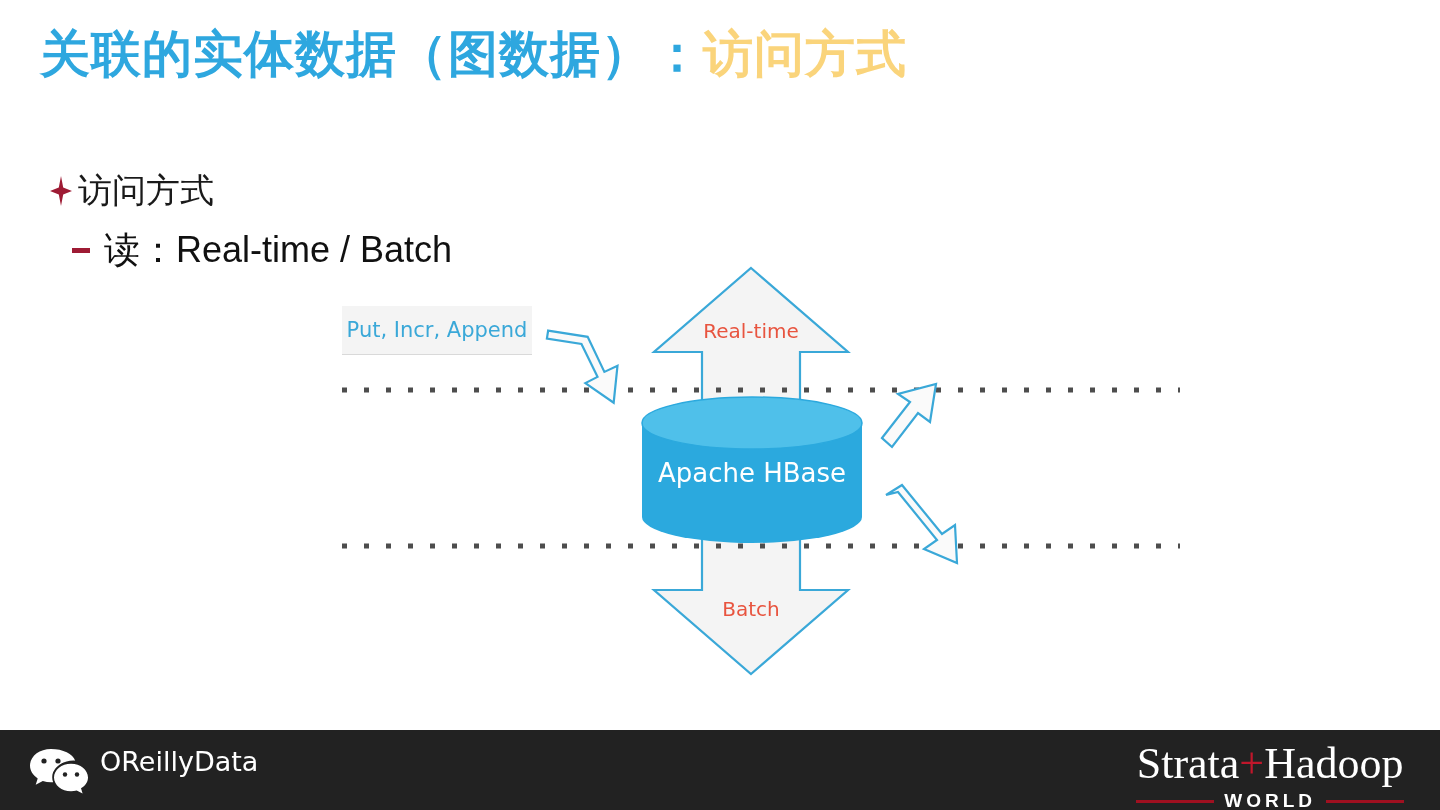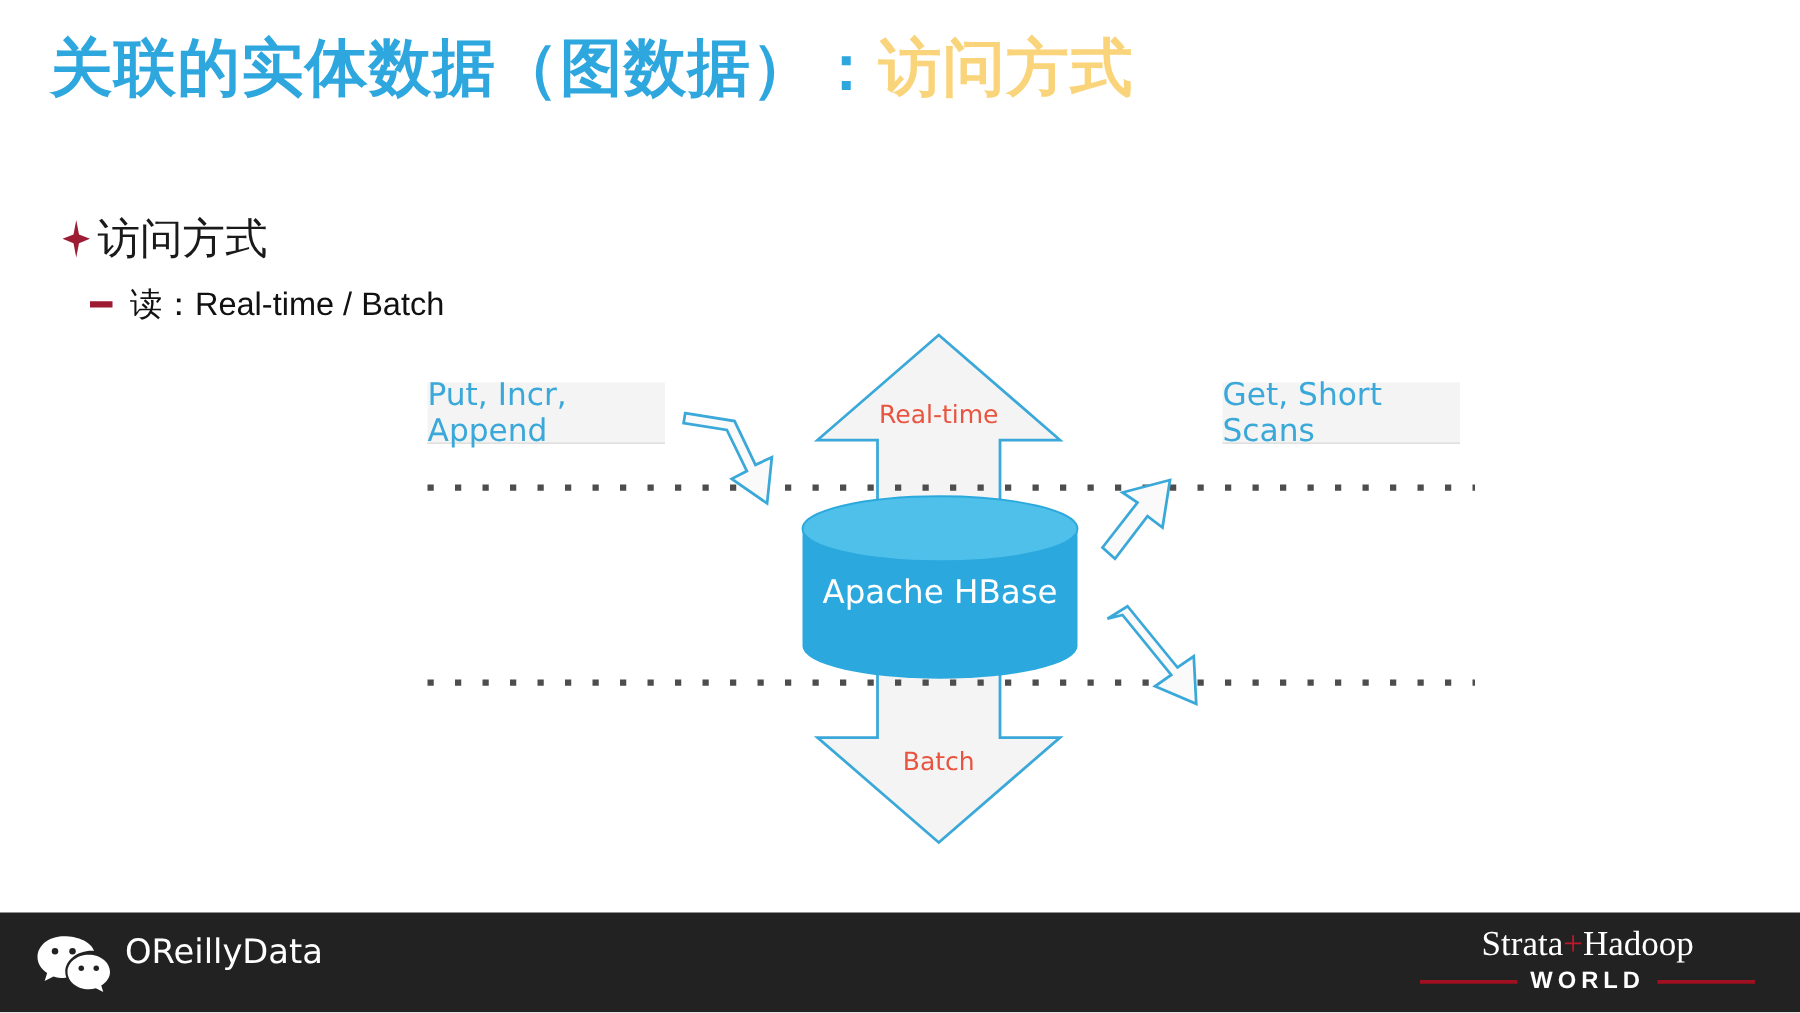--- a/index.html
+++ b/index.html
@@ -47,21 +47,21 @@
   .star-icon {
     width: 26px;
     height: 34px;
     margin-right: 4px;
     flex: 0 0 auto;
     display: inline-block;
   }
   .b2 {
     display: flex;
     align-items: center;
-    font-size: 26px;
+    font-size: 36px;
     color: #111111;
     margin-left: 24px;
     margin-bottom: 6px;
   }
   .dash-icon {
     width: 18px;
     height: 5px;
     background: #9E1B34;
     margin-right: 14px;
     flex: 0 0 auto;
@@ -79,21 +79,21 @@
   .diagram svg { display: block; }
 
   .tagbox {
     position: absolute;
     background: #F4F4F4;
     border-bottom: 1px solid #D9D9D9;
     display: flex;
     align-items: center;
     justify-content: center;
     color: #3AA8D8;
-    font-size: 25px;
+    font-size: 21px;
     font-family: "DejaVu Sans", sans-serif;
   }
   #box-put   { left: 12px;  top: 56px;  width: 190px; height: 48px; }
   #box-get   { left: 648px; top: 56px;  width: 190px; height: 48px; }
   #box-full  { left: 648px; top: 333px; width: 190px; height: 58px; }
 
   
   .footer {
     position: absolute;
     left: 0;
@@ -116,21 +116,21 @@
   }
   .strata {
     position: absolute;
     right: 36px;
     top: 12px;
     text-align: center;
     color: #ffffff;
   }
   .strata-top {
     font-family: "Liberation Serif", "DejaVu Serif", serif;
-    font-size: 28px;
+    font-size: 44px;
     line-height: 1.0;
     white-space: nowrap;
   }
   .strata-plus { color: #C0172B; }
   .strata-bottom {
     display: flex;
     align-items: center;
     justify-content: center;
     margin-top: 4px;
   }
@@ -215,23 +215,20 @@
 
       <text x="421" y="88" text-anchor="middle" font-family="DejaVu Sans, sans-serif" font-size="20" fill="#E8543F">Real-time</text>
 
       <text x="421" y="366" text-anchor="middle" font-family="DejaVu Sans, sans-serif" font-size="20" fill="#E8543F">Batch</text>
 
       <text x="422" y="232" text-anchor="middle" font-family="DejaVu Sans, sans-serif" font-size="26" fill="#ffffff">Apache HBase</text>
     </svg>
 
     <div class="tagbox" id="box-put">
       <span>Put, Incr, Append</span>
-    </div>
-    <div class="tagbox" id="box-get">
-      <span>Get, Short Scans</span>
     </div>
   </div>
 
   <div class="footer">
 
     <div class="wechat-wrap">
       <span>
         <svg width="62" height="50" viewBox="0 0 62 50">
           <path d="M23 3 C11 3 2 10.5 2 19.6 c0 5.2 3 9.8 7.7 12.8 l-2 6.4 7.1 -3.7 c2.6 0.8 5.4 1.2 8.2 1.2 c0.7 0 1.4 0 2.1 -0.1 c-0.6 -1.6 -0.9 -3.3 -0.9 -5 C24.2 22.2 33.8 14.6 45.4 14.6 c0.6 0 1.2 0 1.8 0.1 C45 7.8 34.9 3 23 3 Z" fill="#ffffff"></path>
           <circle cx="16" cy="15" r="2.6" fill="#222222"></circle>

